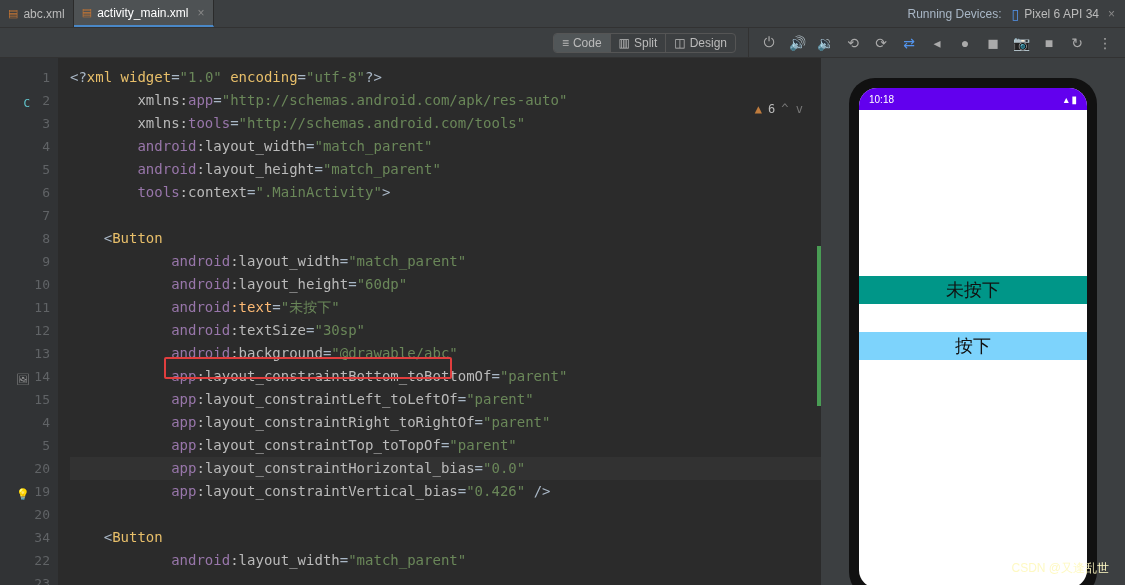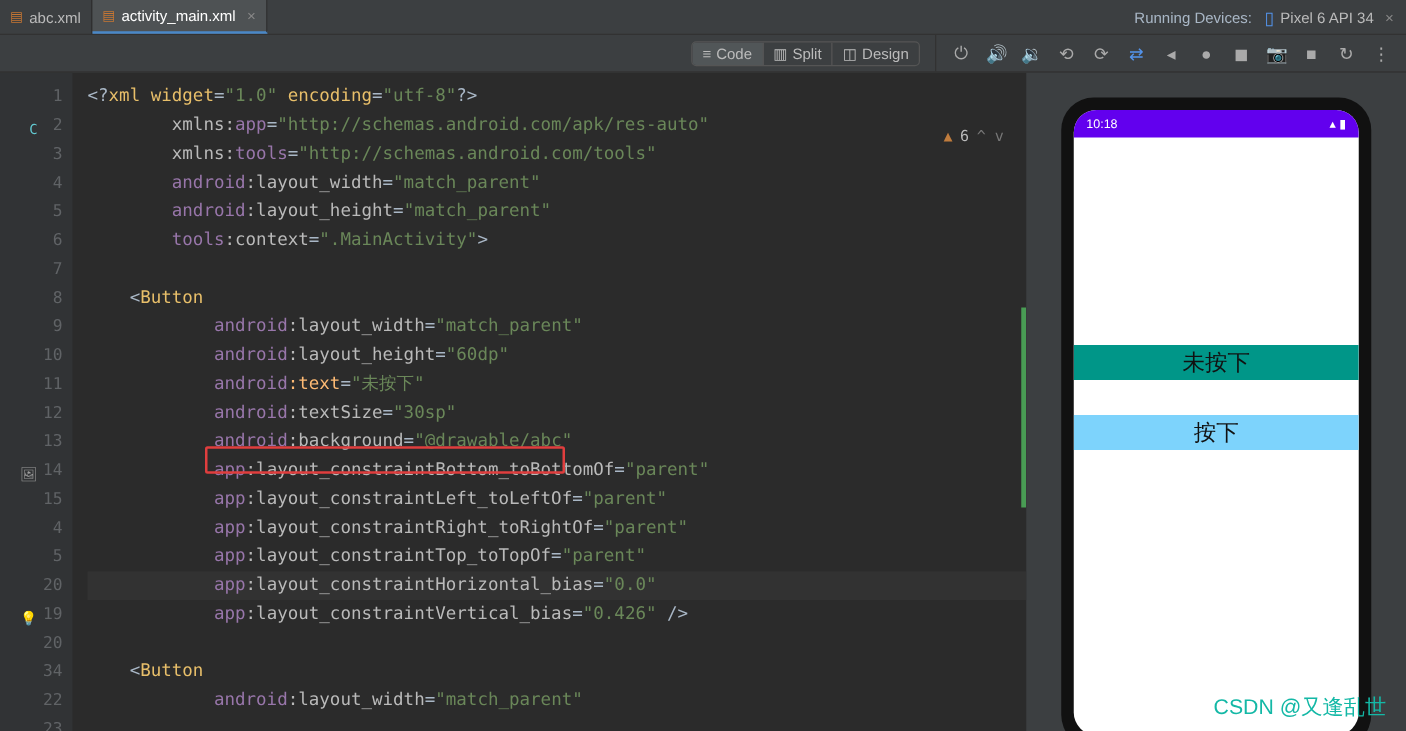--- a/index.html
+++ b/index.html
@@ -246,22 +246,22 @@
     margin: 6px 0;
     font-size: 18px;
     color: #111;
   }
   .phone-btn.teal { background: #009688; }
   .phone-btn.red { background: #7dd3fc; }
   .watermark {
     position: absolute;
     bottom: 8px;
     right: 16px;
-    font-size: 17px;
-    color: #14b8a6;
+    font-size: 12px;
+    color: #fef9c3;
   }
 </style>
 </head>
 <body>
 
 <div class="top-row">
   <div class="tab-area">
     <div class="file-tab">
       <span class="file-icon">▤</span>
       <span>abc.xml</span>

